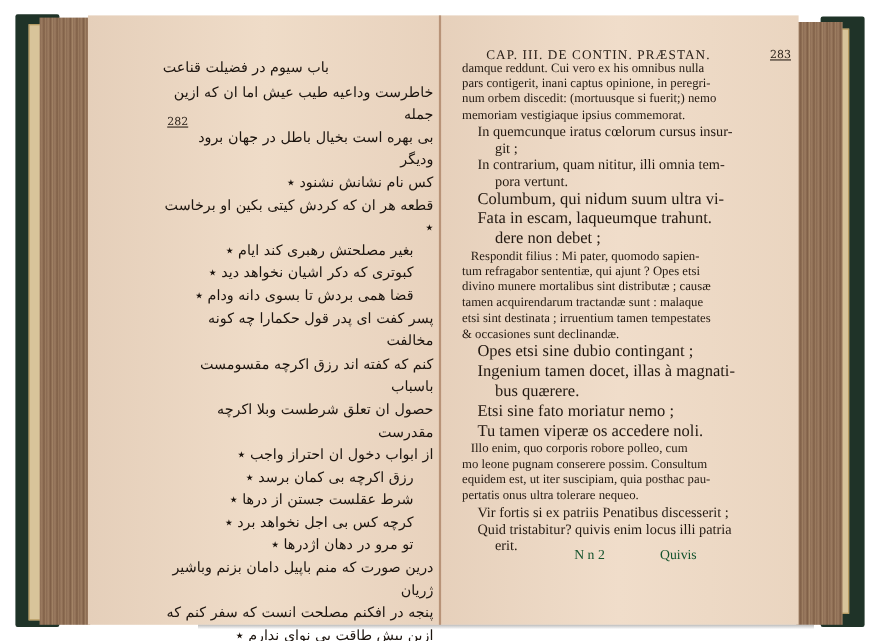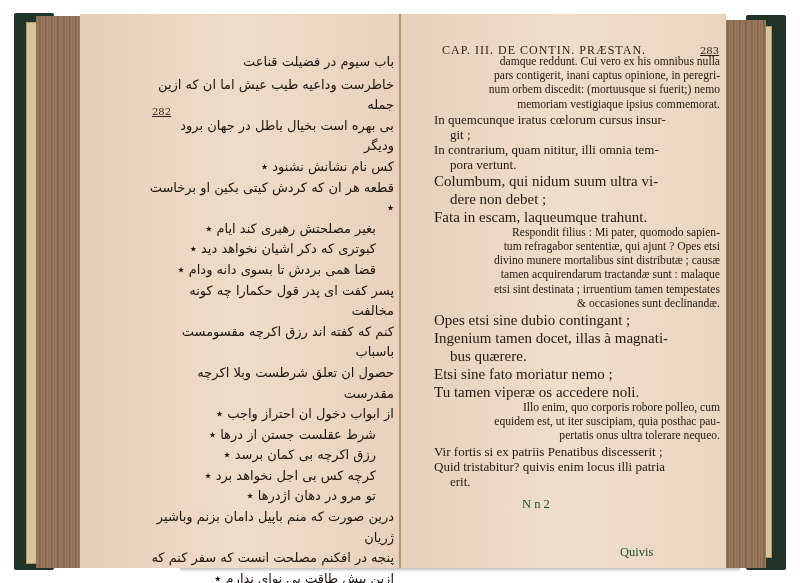--- a/index.html
+++ b/index.html
@@ -12,24 +12,24 @@
   .ep-right{left:758px;top:26px;width:12px;height:530px;}
   .pages-edge{position:absolute;background:repeating-linear-gradient(90deg,#8a6a52 0px,#9b7b60 2px,#7f5f47 4px,#a58668 6px);}
   .edge-left{left:36px;top:16px;width:46px;height:552px;}
   .edge-right{left:724px;top:20px;width:42px;height:548px;}
   .page{position:absolute;top:14px;height:554px;background:#ecd7c1;}
   .page-left{left:80px;width:320px;background:linear-gradient(90deg,#e5cfba 0%,#efdcc8 50%,#e8d2bd 100%);}
   .page-right{left:400px;width:326px;background:linear-gradient(90deg,#e6d0bb 0%,#f0ddca 50%,#ead5c0 100%);}
   .gutter{position:absolute;left:399px;top:14px;width:2px;height:554px;background:#b89378;}
   .folio{position:absolute;font-size:10px;color:#2a2018;text-decoration:underline;}
   .left-text{position:absolute;left:148px;top:52px;width:246px;direction:rtl;font-family:"DejaVu Sans",sans-serif;font-size:13px;line-height:20.6px;color:#1c140e;}
-  .left-text .hdr{text-align:right;margin-bottom:2px;}
+  .left-text .hdr{text-align:left;margin-bottom:2px;}
   .left-text .verse{padding-right:18px;}
   .right-text{position:absolute;left:420px;top:55px;width:300px;font-family:"Liberation Serif",serif;color:#221810;}
-  .right-text .run{font-size:11.6px;line-height:14.2px;text-align:right;}
+  .right-text .run{font-size:11.6px;line-height:14.2px;}
   .right-text .poem{font-size:13px;line-height:15px;padding-left:14px;}
   .right-text .poem.big{font-size:15px;line-height:18px;}
   .right-text .cont{padding-left:30px;}
   .right-text .indent{padding-left:8px;}
   .hdr-right{position:absolute;left:442px;top:43px;font-family:"Liberation Serif",serif;font-size:12px;letter-spacing:1px;color:#2a2018;}
   .sig{position:absolute;top:497px;font-family:"Liberation Serif",serif;font-size:12.5px;color:#14532d;}
   .shadow-bottom{position:absolute;left:180px;top:568px;width:560px;height:4px;background:linear-gradient(#7a7a7a,#ffffff);opacity:.5;}
 </style>
 </head>
 <body>
@@ -53,22 +53,22 @@
   <div>بی بهره است بخیال باطل در جهان برود ودیگر</div>
   <div>کس نام نشانش نشنود ٭</div>
   <div>قطعه هر ان که کردش کیتی بکین او برخاست ٭</div>
   <div class="verse">بغیر مصلحتش رهبری کند ایام ٭</div>
   <div class="verse">کبوتری که دکر اشیان نخواهد دید ٭</div>
   <div class="verse">قضا همی بردش تا بسوی دانه ودام ٭</div>
   <div>پسر کفت ای پدر قول حکمارا چه کونه مخالفت</div>
   <div>کنم که کفته اند رزق اکرچه مقسومست باسباب</div>
   <div>حصول ان تعلق شرطست وبلا اکرچه مقدرست</div>
   <div>از ابواب دخول ان احتراز واجب ٭</div>
+  <div class="verse">رزق اکرچه بی کمان برسد ٭</div>
   <div class="verse">شرط عقلست جستن از درها ٭</div>
-  <div class="verse">رزق اکرچه بی کمان برسد ٭</div>
   <div class="verse">کرچه کس بی اجل نخواهد برد ٭</div>
   <div class="verse">تو مرو در دهان اژدرها ٭</div>
   <div>درین صورت که منم باپیل دامان بزنم وباشیر ژریان</div>
   <div>پنجه در افکنم مصلحت انست که سفر کنم که</div>
   <div>ازین بیش طاقت بی نوای ندارم ٭</div>
 
 </div>
 
 <div class="hdr-right">CAP. III. DE CONTIN. PRÆSTAN.</div>
 <div class="folio" style="left:700px;top:45px;">283</div>
@@ -76,37 +76,38 @@
 <div class="right-text">
   <div class="run">damque reddunt.  Cui vero ex his omnibus nulla</div>
   <div class="run">pars contigerit, inani captus opinione, in peregri-</div>
   <div class="run">num orbem discedit: (mortuusque si fuerit;) nemo</div>
   <div class="run">memoriam vestigiaque ipsius commemorat.</div>
   <div class="poem">In quemcunque iratus cœlorum cursus insur-</div>
   <div class="poem cont">git ;</div>
   <div class="poem">In contrarium, quam nititur, illi omnia tem-</div>
   <div class="poem cont">pora vertunt.</div>
   <div class="poem big">Columbum, qui nidum suum ultra vi-</div>
+  <div class="poem big">Fata in escam, laqueumque trahunt.</div>
   <div class="poem big cont">dere non debet ;</div>
-  <div class="poem big">Fata in escam, laqueumque trahunt.</div>
   <div class="run indent">Respondit filius : Mi pater, quomodo sapien-</div>
   <div class="run">tum refragabor sententiæ, qui ajunt ? Opes etsi</div>
   <div class="run">divino munere mortalibus sint distributæ ; causæ</div>
   <div class="run">tamen acquirendarum tractandæ sunt : malaque</div>
   <div class="run">etsi sint destinata ; irruentium tamen tempestates</div>
   <div class="run">&amp; occasiones sunt declinandæ.</div>
   <div class="poem big">Opes etsi sine dubio contingant ;</div>
   <div class="poem big">Ingenium tamen docet, illas à magnati-</div>
   <div class="poem big cont">bus quærere.</div>
   <div class="poem big">Etsi sine fato moriatur nemo ;</div>
   <div class="poem big">Tu tamen viperæ os accedere noli.</div>
   <div class="run indent">Illo enim, quo corporis robore polleo, cum</div>
+  <div class="run">mo leone pugnam conserere possim. Consultum</div>
   <div class="run">equidem est, ut iter suscipiam, quia posthac pau-</div>
   <div class="run">pertatis onus ultra tolerare nequeo.</div>
   <div class="poem">Vir fortis si ex patriis Penatibus discesserit ;</div>
   <div class="poem">Quid tristabitur? quivis enim locus illi patria</div>
   <div class="poem cont">erit.</div>
 </div>
 
 <div class="sig" style="left:522px;">N n 2</div>
-<div class="sig" style="left:620px;margin-top:48px;">Quivis</div>
+<div class="sig" style="left:600px;">Quivis</div>
 
 <div class="shadow-bottom"></div>
 
 </body></html>

